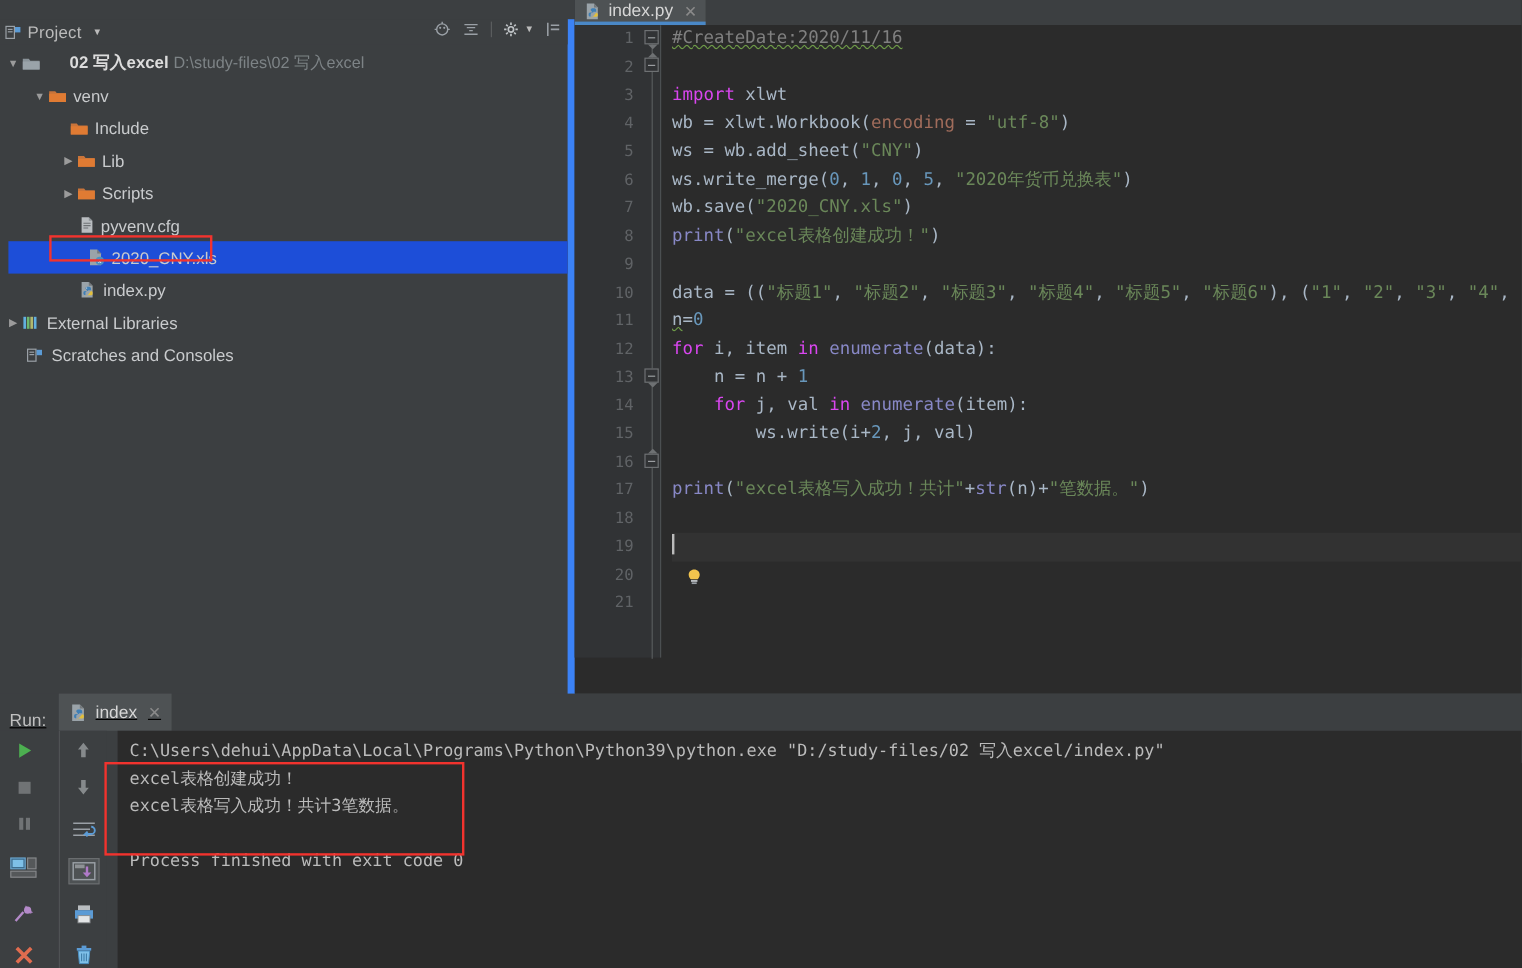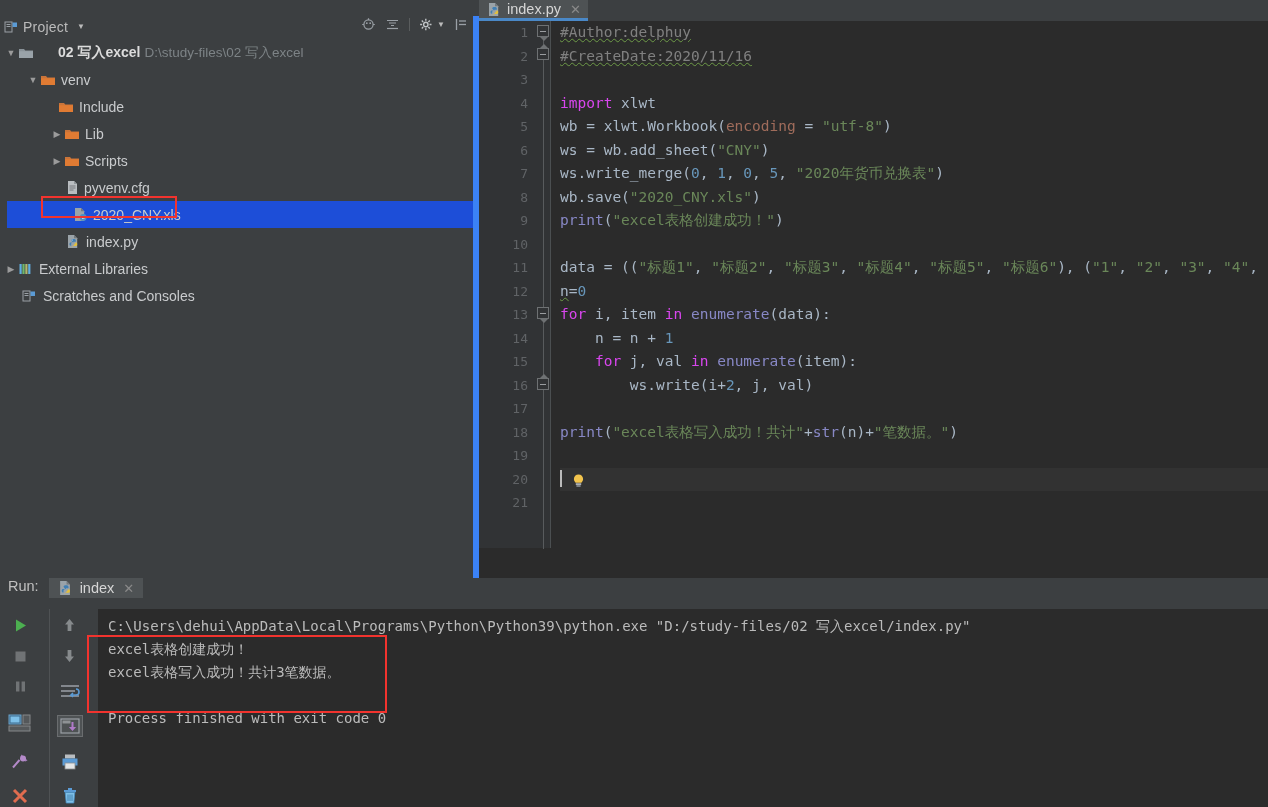--- a/index.html
+++ b/index.html
@@ -128,24 +128,24 @@
   }
   .bulb {
     position: absolute; left: 91px; top: 452px; width: 17px; height: 17px; z-index: 6;
   }
 
   
   .run-panel {
     position: absolute; left: 0; top: 578px; width: 1268px; height: 229px;
     background: #3c3f41;
   }
-  .run-tabbar { height: 31px; display: flex; align-items: flex-start; }
+  .run-tabbar { height: 31px; display: flex; align-items: flex-end; text-decoration: underline; }
   .run-label { color: #c0c0c0; font-size: 14.5px; padding: 0 10px 0 8px; }
   .run-tab {
-    height: 20px; display: flex; align-items: center; gap: 6px;
+    height: 31px; display: flex; align-items: center; gap: 6px;
     padding: 0 9px; background: #4e5254;
   }
   .run-tab-label { color: #d6d6d6; font-size: 14.5px; }
   .run-tab-close { color: #8a8a8a; font-size: 13px; margin-left: 3px; }
 
   .run-body { position: relative; height: 198px; display: flex; gap: 9px; }
   .run-toolbar {
     width: 40px; flex: 0 0 40px; background: #3c3f41;
     display: flex; flex-direction: column; align-items: center; padding-top: 6px; gap: 9px;
   }
@@ -393,21 +393,20 @@
           <div class="fold-mark down" style="top:286px;">
               <i></i>
             </div>
           <div class="fold-mark up" style="top:357px;">
               <i></i>
             </div>
         </div>
       </div>
 
       <div class="code">
-        <div class="cl"><span class="com wavy">#Author:delphuy</span></div>
         <div class="cl"><span class="com wavy">#CreateDate:2020/11/16</span></div>
         <div class="cl"></div>
         <div class="cl"><span class="kw">import</span> xlwt</div>
         <div class="cl">wb = xlwt.Workbook(<span class="param">encoding</span> = <span class="str">"utf-8"</span>)</div>
         <div class="cl">ws = wb.add_sheet(<span class="str">"CNY"</span>)</div>
         <div class="cl">ws.write_merge(<span class="num">0</span>, <span class="num">1</span>, <span class="num">0</span>, <span class="num">5</span>, <span class="str">"2020年货币兑换表"</span>)</div>
         <div class="cl">wb.save(<span class="str">"2020_CNY.xls"</span>)</div>
         <div class="cl"><span class="fn">print</span>(<span class="str">"excel表格创建成功！"</span>)</div>
         <div class="cl"></div>
         <div class="cl">data = ((<span class="str">"标题1"</span>, <span class="str">"标题2"</span>, <span class="str">"标题3"</span>, <span class="str">"标题4"</span>, <span class="str">"标题5"</span>, <span class="str">"标题6"</span>), (<span class="str">"1"</span>, <span class="str">"2"</span>, <span class="str">"3"</span>, <span class="str">"4"</span>, <span class="str">"5"</span>,</div>

